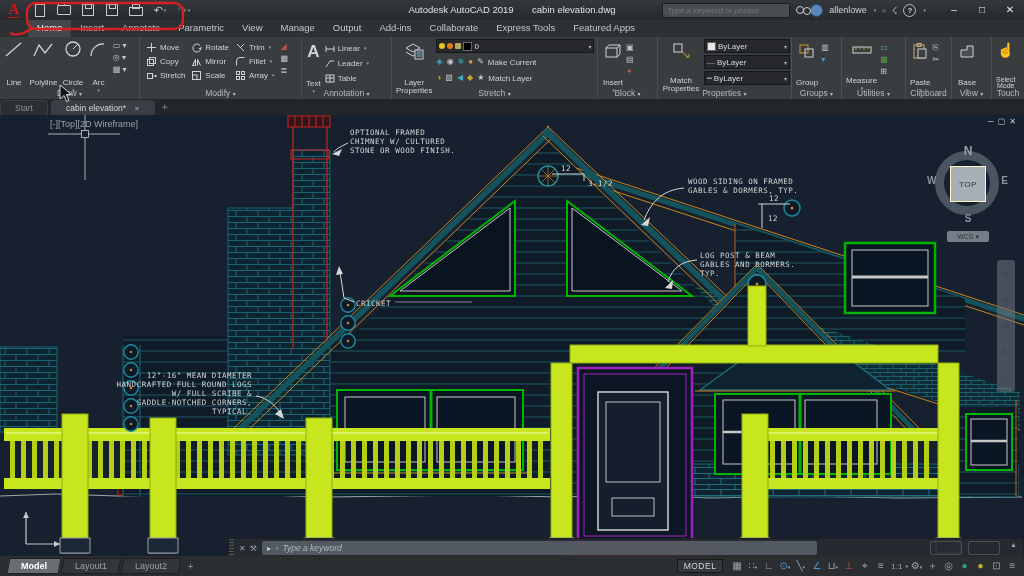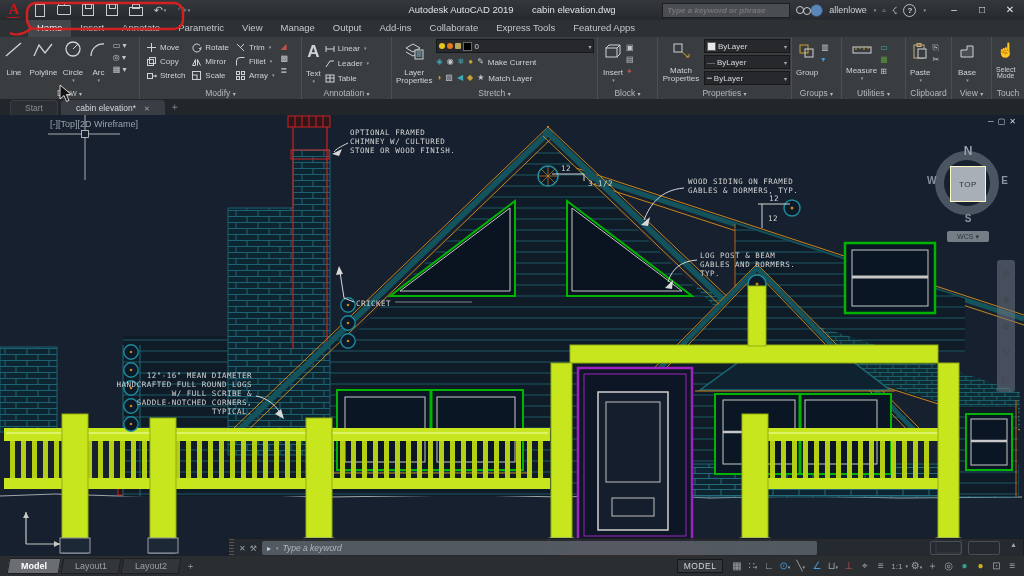--- a/index.html
+++ b/index.html
@@ -20,21 +20,21 @@
   .i-save:before{content:"";position:absolute;left:2px;top:0;width:5px;height:3px;border:1px solid #c8cdd2;border-top:none;}
   .i-plot{width:12px;height:7px;border:1px solid #c8cdd2;position:relative;margin-top:3px;}
   .i-plot:before{content:"";position:absolute;left:2px;top:-4px;width:6px;height:3px;border:1px solid #c8cdd2;}
   .u-arrow{font-size:11px;color:#c8cdd2;line-height:14px;}
   .dim{color:#73787d;}
   .mini-caret{font-size:5px;color:#9aa0a5;margin-left:1px;}
   .tb-center{position:absolute;left:0;right:0;top:0;height:20px;text-align:center;line-height:20px;pointer-events:none;}
   .tb-center span{margin:8px 8px;font-size:9.5px;color:#dfe3e6;}
   .tb-right{position:absolute;right:0;top:0;height:20px;display:flex;align-items:center;gap:6px;}
   .searchbox{width:118px;height:13px;background:#4a4e53;border:1px solid #1d1f22;color:#b8bdc2;
-    font-size:8px;font-style:italic;padding:0 4px;font-weight:bold;}
+    font-size:8px;font-style:italic;padding:0 4px;}
   .binoc{position:relative;width:6px;height:6px;border:1px solid #c8cdd2;border-radius:50%;}
   .binoc:after{content:"";position:absolute;left:6px;top:0;width:6px;height:6px;border:1px solid #c8cdd2;border-radius:50%;}
   .avatar{width:11px;height:11px;border-radius:50%;background:#5a87b8;border:1px solid #31506e;}
   .tb-name{font-size:9px;color:#cfd4d8;}
   .tb-glyph{font-size:10px;color:#b8bdc2;}
   .helpcirc{width:11px;height:11px;border-radius:50%;border:1px solid #b8bdc2;color:#cfd4d8;
     font-size:8px;line-height:11px;text-align:center;font-weight:bold;}
   .winbtns{display:flex;margin-left:8px;}
   .winbtn{width:28px;height:20px;text-align:center;line-height:19px;font-size:10px;color:#e6e9ec;}
   
@@ -42,34 +42,34 @@
     display:flex;align-items:flex-end;padding-left:28px;box-sizing:border-box;}
   .rtab{font-size:9.5px;color:#c3c8cd;padding:2px 9px;height:13px;}
   .rtab.active{background:#44484c;color:#fff;}
   
   .ribbon{position:absolute;left:0;top:37px;width:1024px;height:62px;background:#3a3d40;z-index:20;display:flex;}
   .panel{height:62px;border-right:1px solid #4b4f53;position:relative;box-sizing:border-box;flex:none;}
   .panel-label{position:absolute;left:0;right:0;bottom:1px;text-align:center;font-size:8.5px;color:#b4b9be;}
   .pl-caret{font-size:6px;}
   .bigtool{display:inline-flex;flex-direction:column;align-items:center;justify-content:flex-start;
     vertical-align:top;margin-top:3px;}
-  .bigtool .lbl{font-size:8px;color:#ced3d8;margin-top:8px;}
+  .bigtool .lbl{font-size:8px;color:#ced3d8;margin-top:18px;}
   .smallcol{display:inline-flex;flex-direction:column;gap:2px;vertical-align:top;margin-top:4px;}
   .sicon{font-size:8px;color:#c3c8cd;line-height:10px;}
   .mrow{display:flex;align-items:center;height:14px;gap:3px;}
   .mrow .lbl{font-size:8px;color:#ced3d8;white-space:nowrap;}
   svg.mi{flex:none;}
   .combo{background:#26282b;border:1px solid #17181a;color:#d5dade;display:flex;align-items:center;
     font-size:8px;height:12px;padding:0 2px;gap:2px;}
   .dot{width:6px;height:6px;border-radius:50%;display:inline-block;}
   .sw{width:7px;height:7px;display:inline-block;border:1px solid #666;}
   .caret{margin-left:auto;font-size:6px;color:#aab0b5;}
   
   .filetabs{position:absolute;left:0;top:99px;width:1024px;height:16px;background:#22252a;z-index:18;
-    display:flex;align-items:flex-end;padding-left:10px;box-sizing:border-box;}
+    display:flex;align-items:flex-end;box-sizing:border-box;}
   .ftab{font-size:8.5px;padding:2px 14px;border:1px solid #3a3e44;border-bottom:none;
     border-radius:4px 4px 0 0;margin-right:3px;}
   .ftab.inactive{color:#8b9095;background:#2b2e33;}
   .ftab.active{color:#d6dade;background:#3a3e44;}
   .ftab .x{margin-left:8px;font-size:7px;color:#9aa0a5;}
   .ftab-plus{color:#8b9095;font-size:10px;margin-left:2px;padding-bottom:1px;}
   
   .canvas{position:absolute;left:0;top:115px;width:1024px;height:441px;background:#16202e;overflow:hidden;}
   .vplabel{position:absolute;left:6px;top:4px;font-size:9px;color:#9aa3ad;z-index:5;padding-left:44px;}
   

